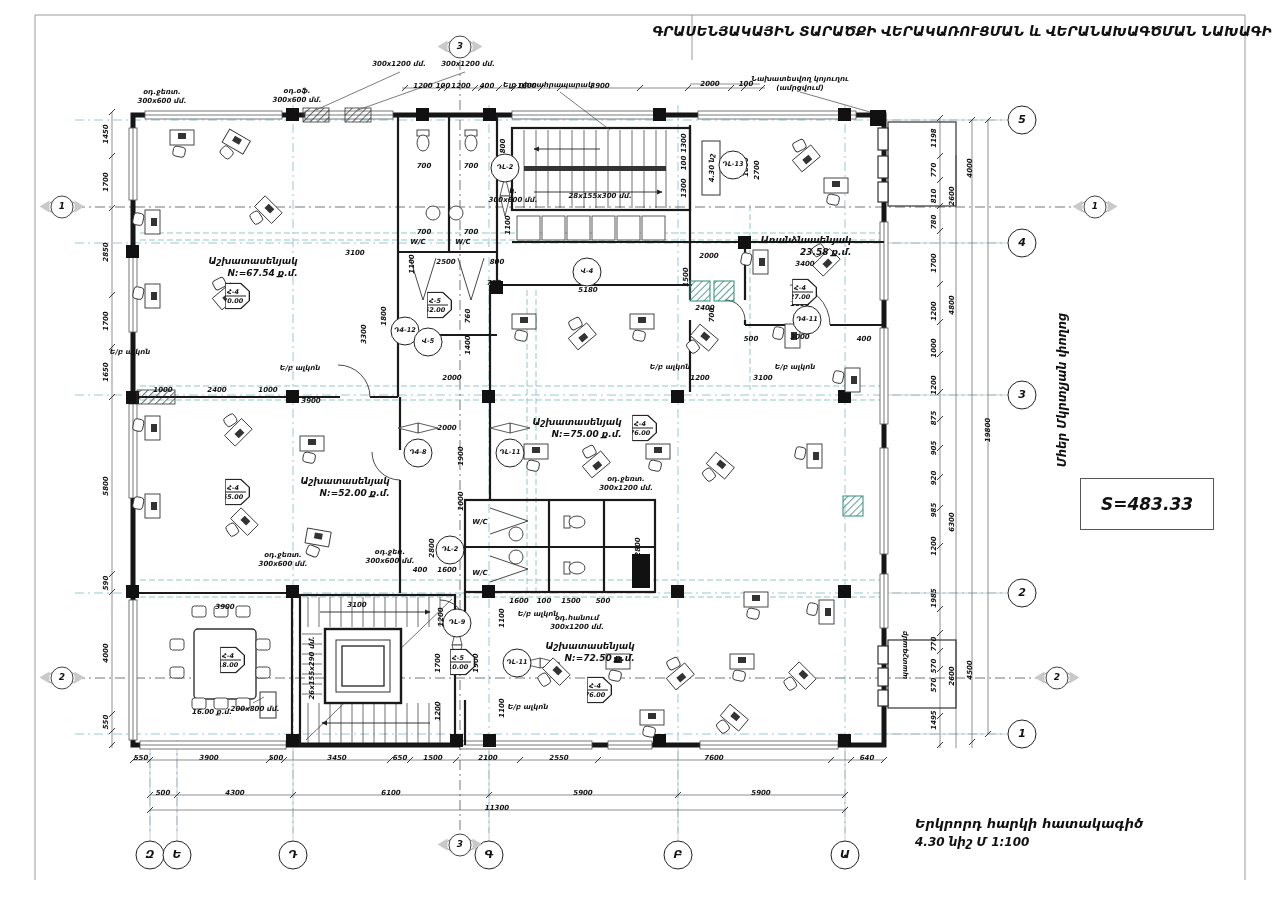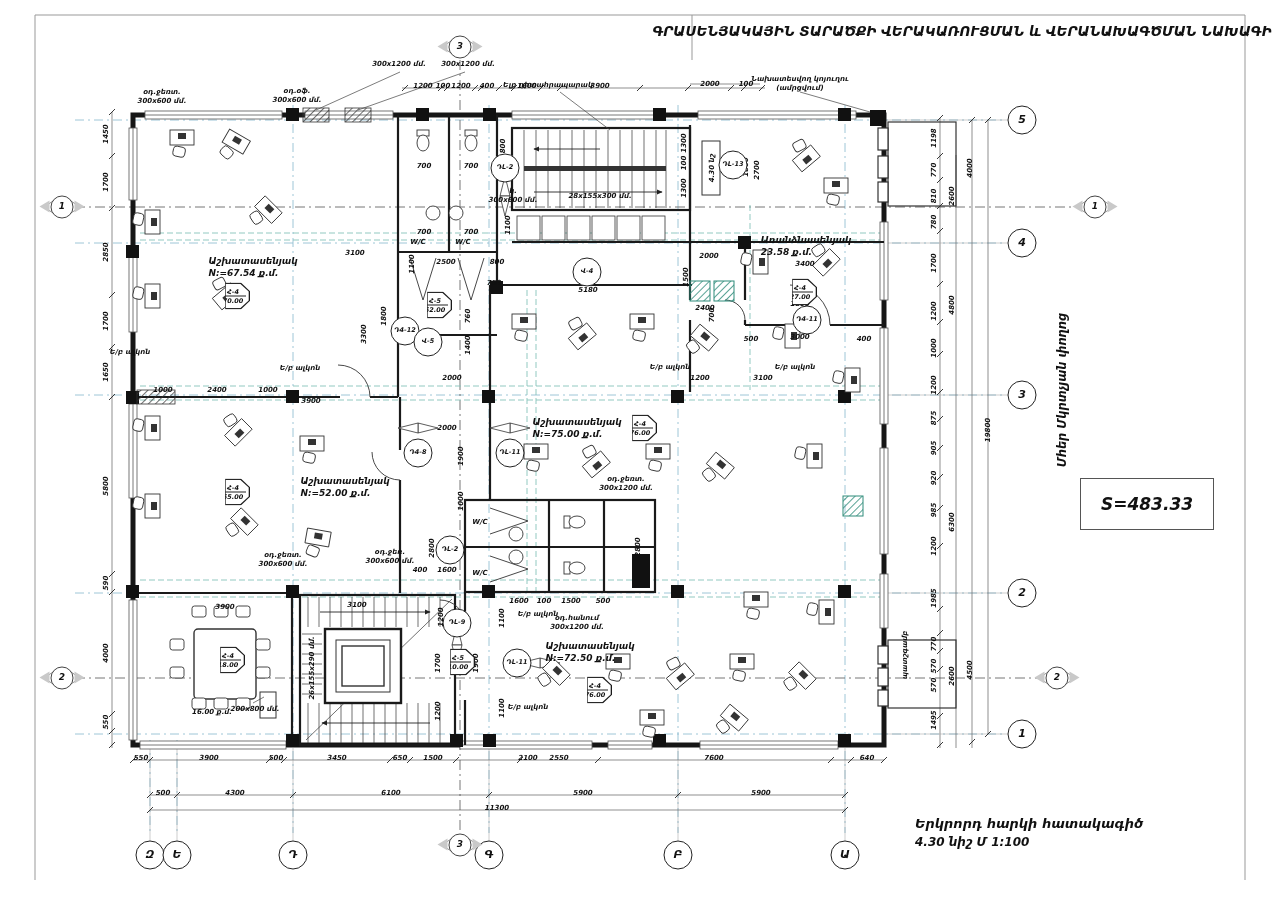--- a/index.html
+++ b/index.html
@@ -5,21 +5,21 @@
   html,body{margin:0;padding:0;background:#fff}
   #sheet{position:relative;width:1273px;height:900px;background:#fff;overflow:hidden;
          font-family:"DejaVu Sans",sans-serif;color:#111}
   #plan-svg,#ov{position:absolute;left:0;top:0;width:1273px;height:900px}
   #ov div{position:absolute}
   .dim{transform:translate(-50%,-50%);font:italic 700 7px "DejaVu Sans",sans-serif;white-space:nowrap;color:#111}
   .dim.rot{transform:translate(-50%,-50%) rotate(-90deg)}
   .note{transform:translate(-50%,-50%);font:italic 700 7px "DejaVu Sans",sans-serif;text-align:center;
         white-space:pre-line;color:#111;line-height:1.25}
   .note.rot{transform:translate(-50%,-50%) rotate(-90deg);white-space:nowrap}
-  .room-label{transform:translate(-50%,-50%);font:italic 700 9px "DejaVu Sans",sans-serif;text-align:left;
+  .room-label{transform:translate(-50%,-50%);font:italic 700 9px "DejaVu Sans",sans-serif;text-align:right;
         white-space:pre-line;line-height:1.35}
   .ctag{width:27px;height:27px;border:1px solid #222;border-radius:50%;background:#fff;
         font:italic 700 6.5px/25px "DejaVu Sans",sans-serif;text-align:center;transform:translate(-50%,-50%)}
   .hex{width:34px;height:27px;transform:translate(-50%,-50%);display:flex;flex-direction:column;
        align-items:center;justify-content:center;background:#1a1a1a;
        clip-path:polygon(27% 0,73% 0,100% 32%,100% 68%,73% 100%,27% 100%)}
   .hex::before{content:"";position:absolute;inset:1.3px;background:#fff;
        clip-path:polygon(27% 0,73% 0,100% 32%,100% 68%,73% 100%,27% 100%)}
   .hex span{position:relative;z-index:1;font:italic 700 6.5px/1.25 "DejaVu Sans",sans-serif}
   .hex .hx2{border-top:1px solid #222;padding:0 3px}
@@ -338,21 +338,21 @@
   </g>
 </svg>
 
 <div id="ov">
       <div class="dim" style="left: 141px; top: 758px;">550</div>
       <div class="dim" style="left: 209px; top: 758px;">3900</div>
       <div class="dim" style="left: 276px; top: 758px;">500</div>
       <div class="dim" style="left: 337px; top: 758px;">3450</div>
       <div class="dim" style="left: 400px; top: 758px;">650</div>
       <div class="dim" style="left: 433px; top: 758px;">1500</div>
-      <div class="dim" style="left: 488px; top: 758px; margin-left: 40px;">2100</div>
+      <div class="dim" style="left: 488px; top: 758px;">2100</div>
       <div class="dim" style="left: 559px; top: 758px;">2550</div>
       <div class="dim" style="left: 714px; top: 758px;">7600</div>
       <div class="dim" style="left: 867px; top: 758px;">640</div>
       <div class="dim" style="left: 163px; top: 793px;">500</div>
       <div class="dim" style="left: 235px; top: 793px;">4300</div>
       <div class="dim" style="left: 391px; top: 793px;">6100</div>
       <div class="dim" style="left: 583px; top: 793px;">5900</div>
       <div class="dim" style="left: 761px; top: 793px;">5900</div>
       <div class="dim" style="left: 497px; top: 808px;">11300</div>
       <div class="dim rot" style="left: 106px; top: 134px;">1450</div>

